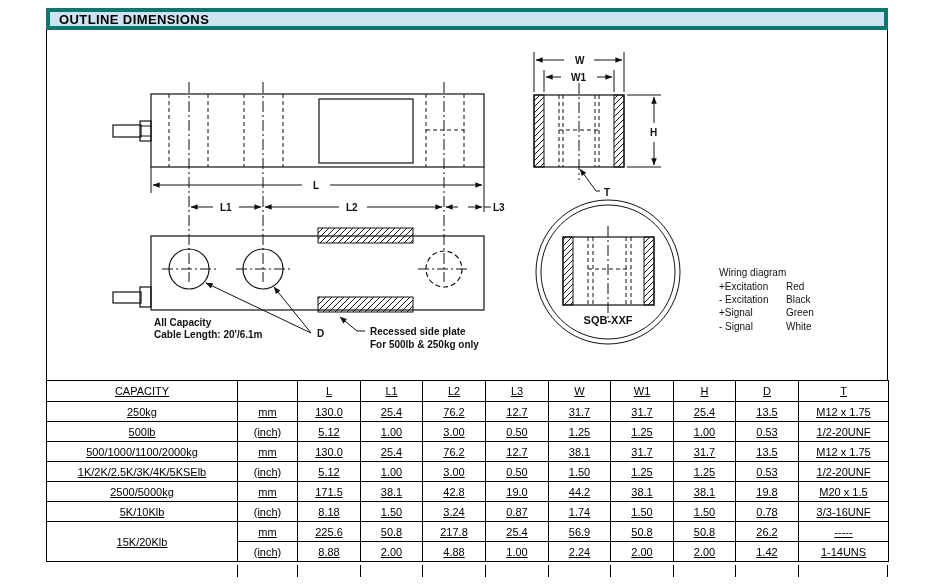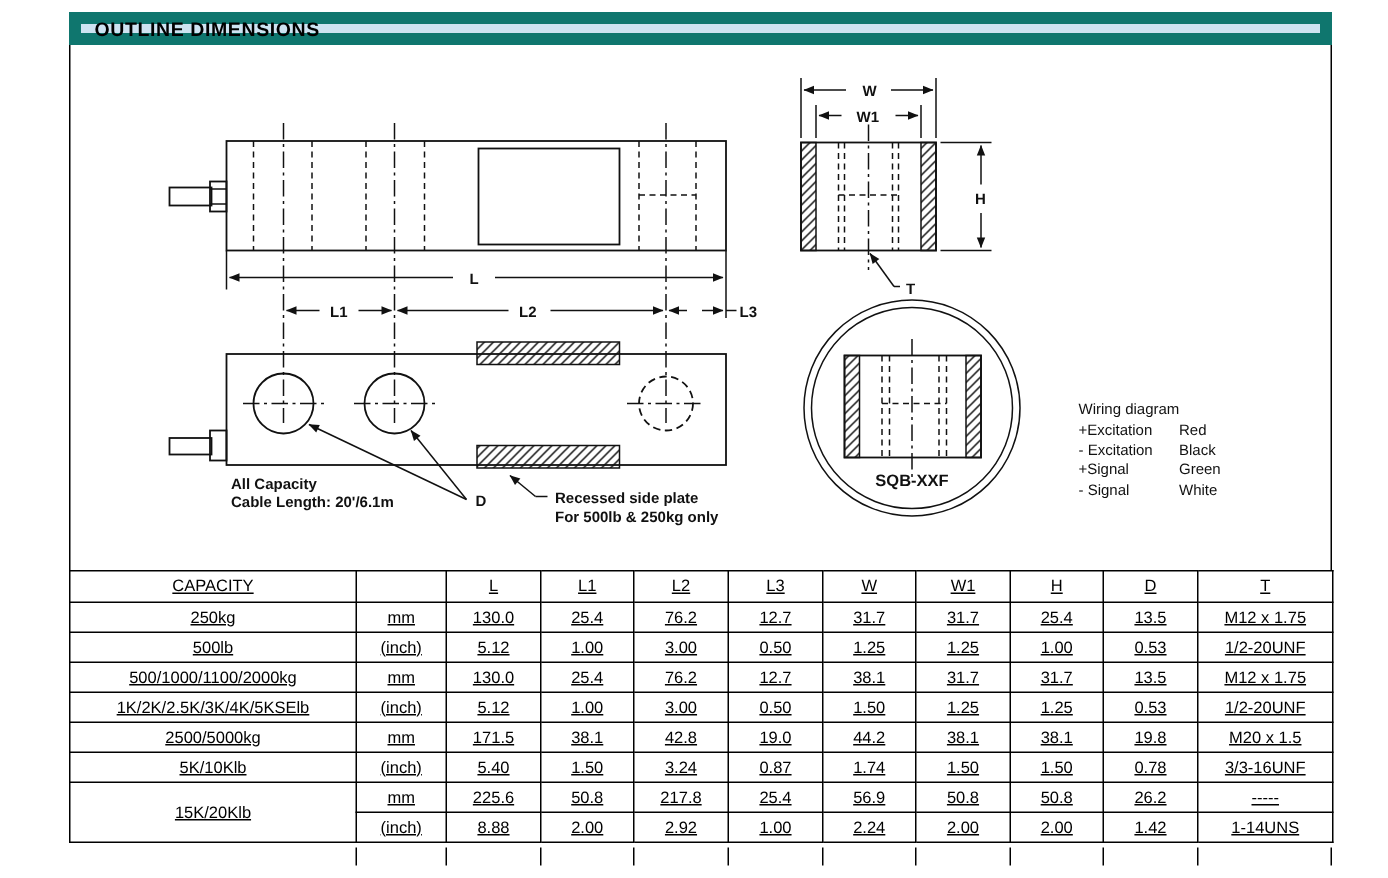--- a/index.html
+++ b/index.html
@@ -1,18 +1,18 @@
 <!DOCTYPE html>
 <html><head>
 <meta charset="utf-8">
 <style>
   html,body{margin:0;padding:0;background:#ffffff;}
   body{width:925px;height:585px;position:relative;font-family:"Liberation Sans",sans-serif;color:#000;}
   .sheet{position:absolute;left:46px;top:8px;width:842px;}
-  .panel-header{box-sizing:border-box;width:842px;height:22px;background:#cde3f1;border:8px solid #0f766e;
+  .panel-header{box-sizing:border-box;width:842px;height:22px;background:#cde3f1;border:4px solid #0f766e;
     display:flex;align-items:center;padding-left:9px;}
   .panel-header span{font-size:13px;font-weight:bold;letter-spacing:.4px;}
   .drawing-box{box-sizing:border-box;position:relative;width:842px;height:350px;background:#fff;
     border-left:1px solid #000;border-right:1px solid #000;}
   .drawing-box svg{position:absolute;left:0;top:0;}
   table.dims{border-collapse:collapse;table-layout:fixed;width:842px;font-size:11px;text-decoration:underline;}
   table.dims th,table.dims td{border:1px solid #000;text-align:center;vertical-align:middle;
     font-weight:normal;padding:0;white-space:nowrap;overflow:hidden;}
   table.dims th{height:20px;}
   table.dims td{height:19px;}
@@ -272,21 +272,21 @@
           <td>19.0</td>
           <td>44.2</td>
           <td>38.1</td>
           <td>38.1</td>
           <td>19.8</td>
           <td>M20 x 1.5</td>
         </tr>
         <tr>
           <td>5K/10Klb</td>
           <td>(inch)</td>
-          <td>5.40</td>
+          <td>8.18</td>
           <td>1.50</td>
           <td>3.24</td>
           <td>0.87</td>
           <td>1.74</td>
           <td>1.50</td>
           <td>1.50</td>
           <td>0.78</td>
           <td>3/3-16UNF</td>
         </tr>
         <tr>
@@ -299,21 +299,21 @@
           <td>56.9</td>
           <td>50.8</td>
           <td>50.8</td>
           <td>26.2</td>
           <td>-----</td>
         </tr>
         <tr>
           <td>(inch)</td>
           <td>8.88</td>
           <td>2.00</td>
-          <td>2.92</td>
+          <td>4.88</td>
           <td>1.00</td>
           <td>2.24</td>
           <td>2.00</td>
           <td>2.00</td>
           <td>1.42</td>
           <td>1-14UNS</td>
         </tr>
       </tbody>
   </table>
 </div>

